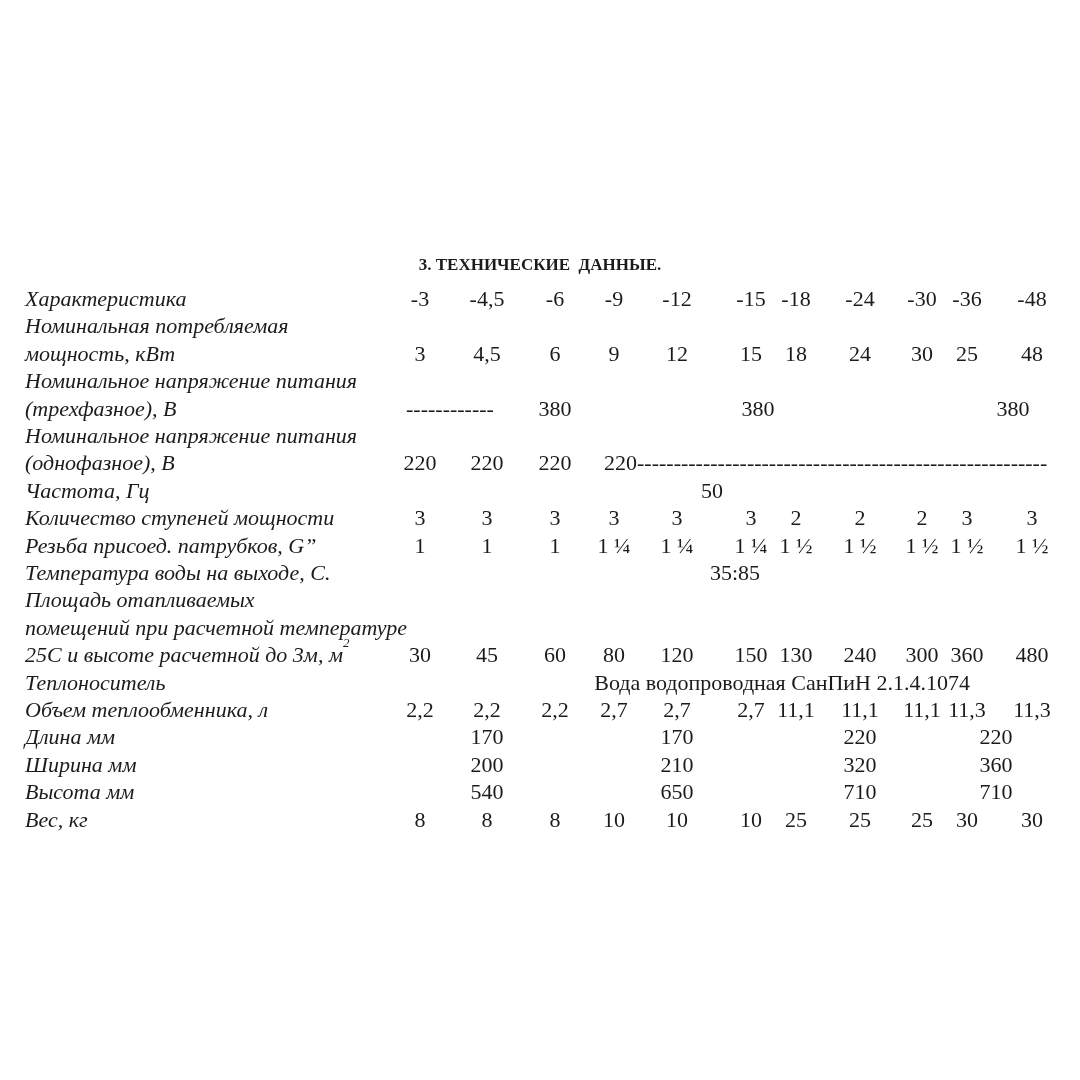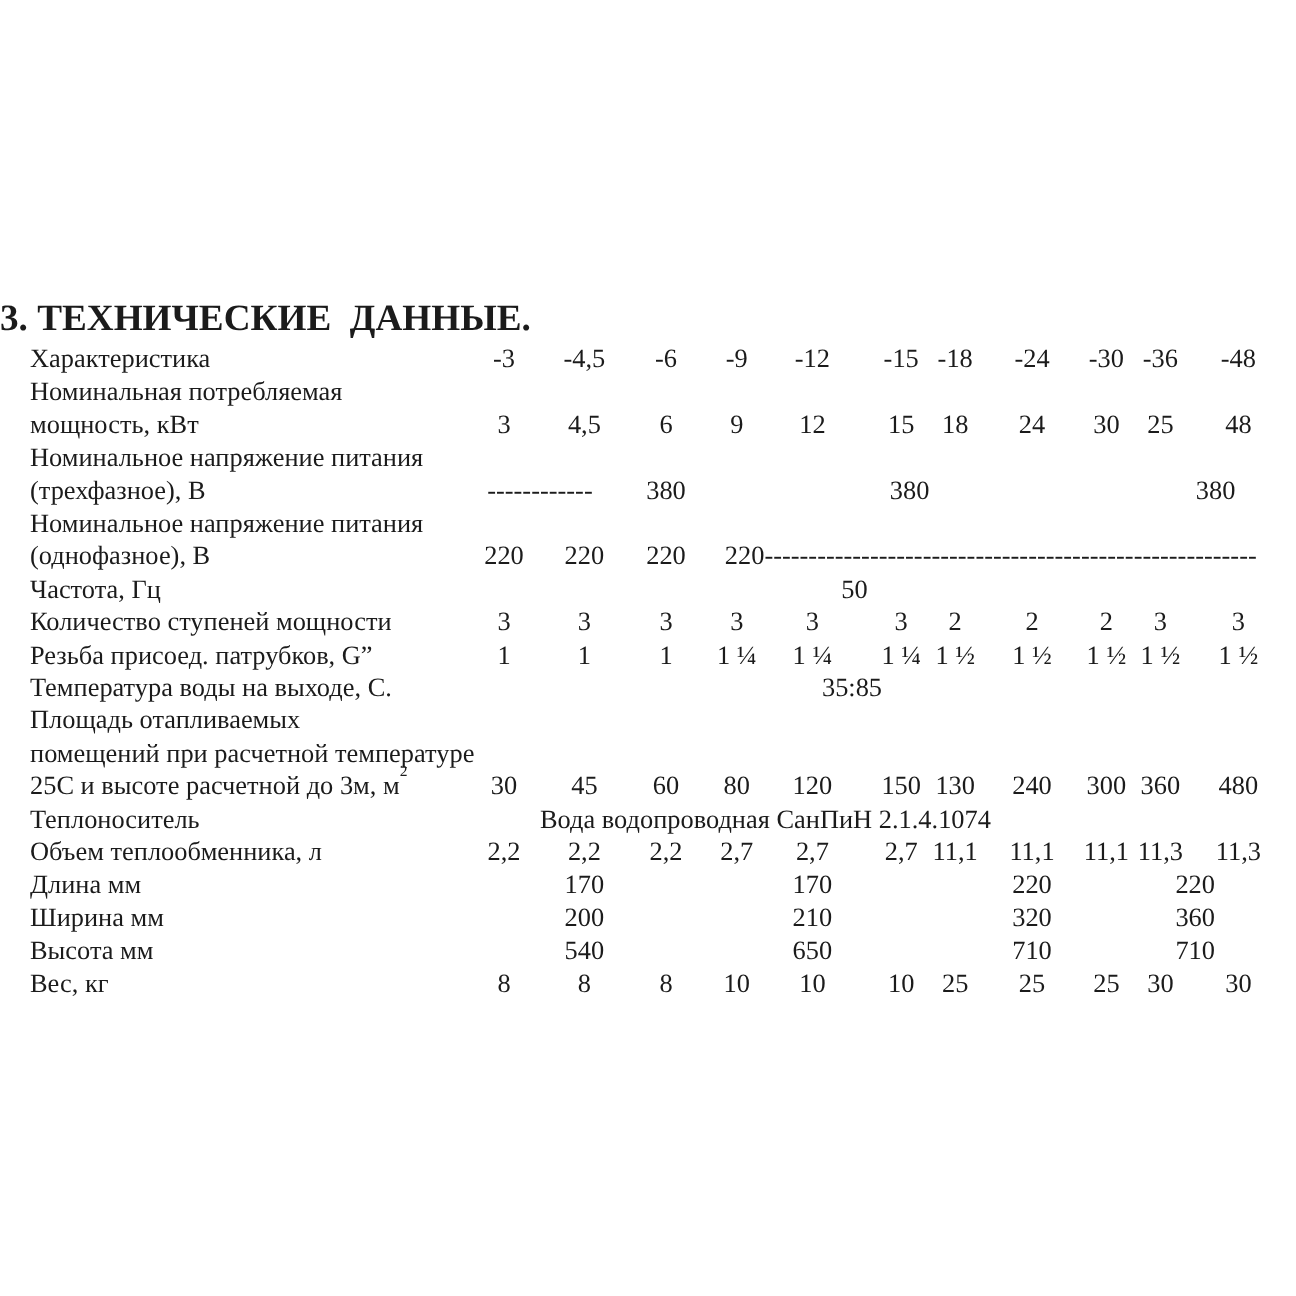--- a/index.html
+++ b/index.html
@@ -6,38 +6,38 @@
   .page {
     position:relative;
     width:1080px; height:1080px;
     background:#ffffff;
     font-family:"Liberation Serif","DejaVu Serif",serif;
     color:#1b1b1b;
     overflow:hidden;
   }
   .title {
     position:absolute; top:251px; left:0; width:1080px;
-    text-align:left; font-weight:700; font-size:31px; line-height:27px;
+    text-align:center; font-weight:700; font-size:17px; line-height:27px;
     white-space:pre;
   }
   .line {
     position:absolute; left:0; width:1080px; height:28px;
     font-size:22px; line-height:27px; white-space:nowrap;
   }
-  .lbl { position:absolute; left:25px; }
+  .lbl { position:absolute; left:25px;font-style:italic; }
   .c { position:absolute; width:70px; text-align:center; }
   .c1 {left:385px} .c2 {left:452px} .c3 {left:520px} .c4 {left:579px}
   .c5 {left:642px} .c6 {left:716px} .c7 {left:761px} .c8 {left:825px}
   .c9 {left:887px} .c10{left:932px} .c11{left:997px}
   .dash3f { position:absolute; left:406px; width:95px; text-align:left; }
   .v380b { position:absolute; left:723px; width:70px; text-align:center; }
   .v380c { position:absolute; left:978px; width:70px; text-align:center; }
   .v50   { position:absolute; left:677px; width:70px; text-align:center; }
-  .v3585 { position:absolute; left:660px; width:100px; text-align:center; }
-  .coolant-val { position:absolute; left:450px; width:520px; text-align:left; }
+  .v3585 { position:absolute; left:660px; width:100px; text-align:right; }
+  .coolant-val { position:absolute; left:450px; width:520px; text-align:right; }
   .dimlast { position:absolute; left:961px; width:70px; text-align:center; }
   .run1f { position:absolute; left:604px; width:443px; overflow:hidden; text-align:left; }
   sup.sq { font-size:13px; line-height:0; position:relative; top:-7px; }
 </style>
 </head>
 <body>
 
 <div class="page">
 
   <div class="title">3. ТЕХНИЧЕСКИЕ  ДАННЫЕ.</div>

